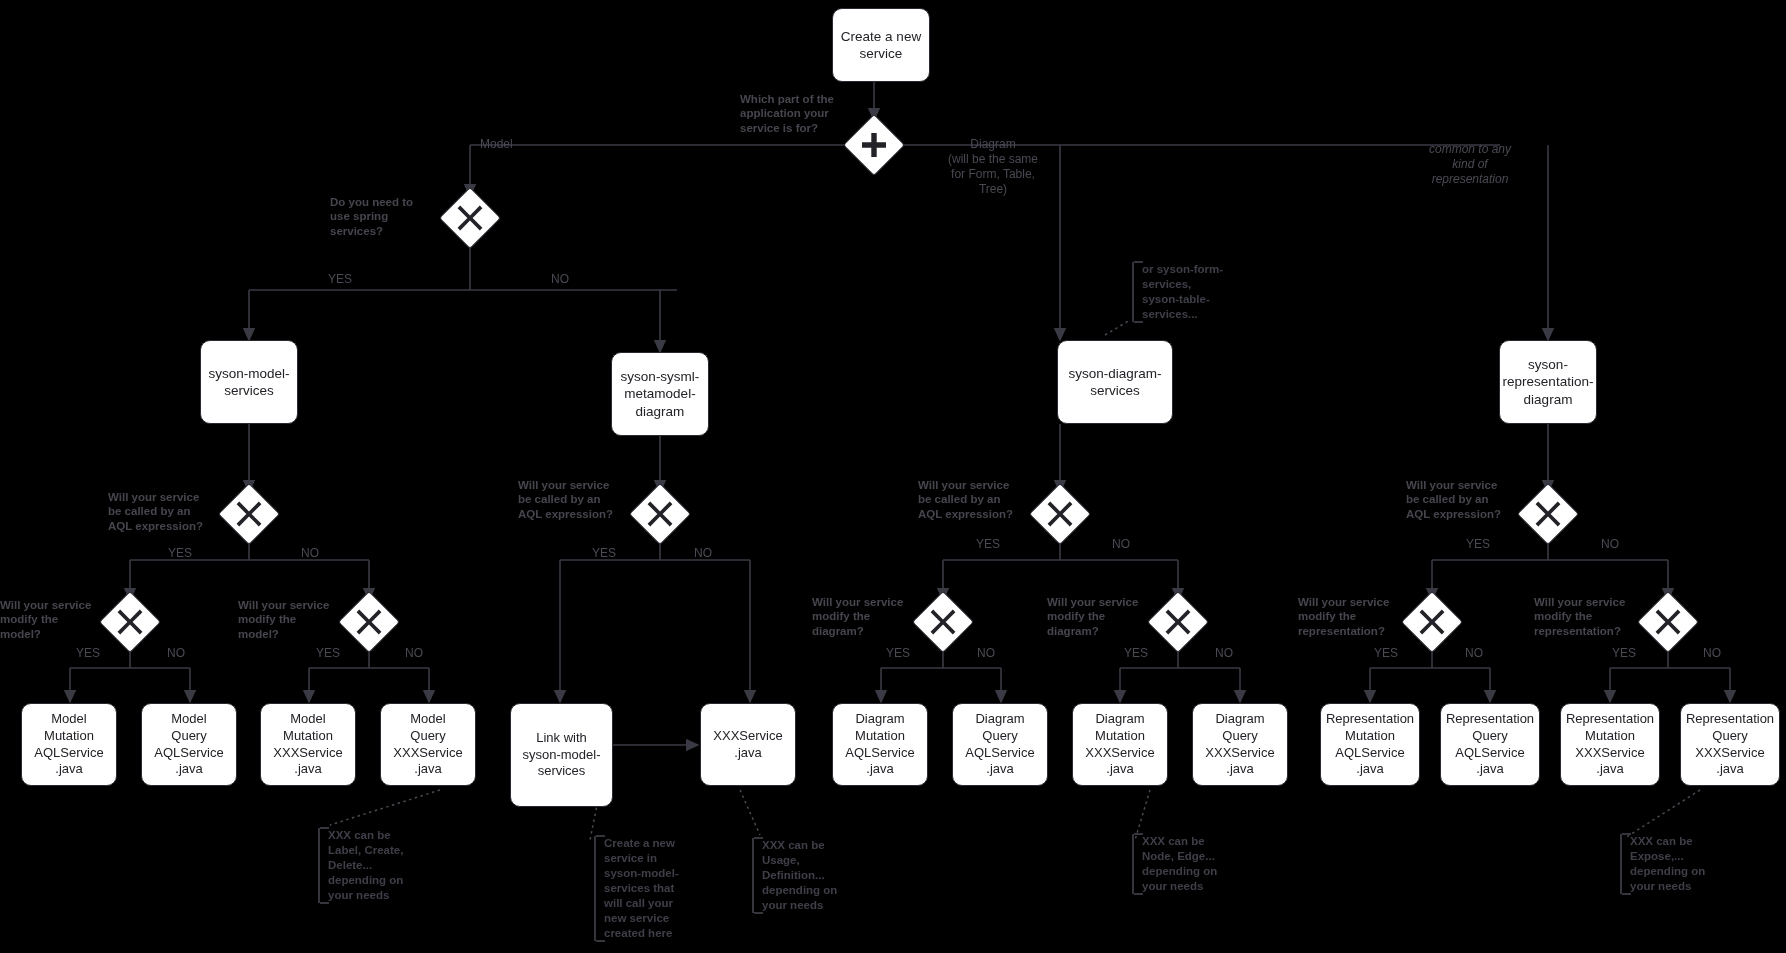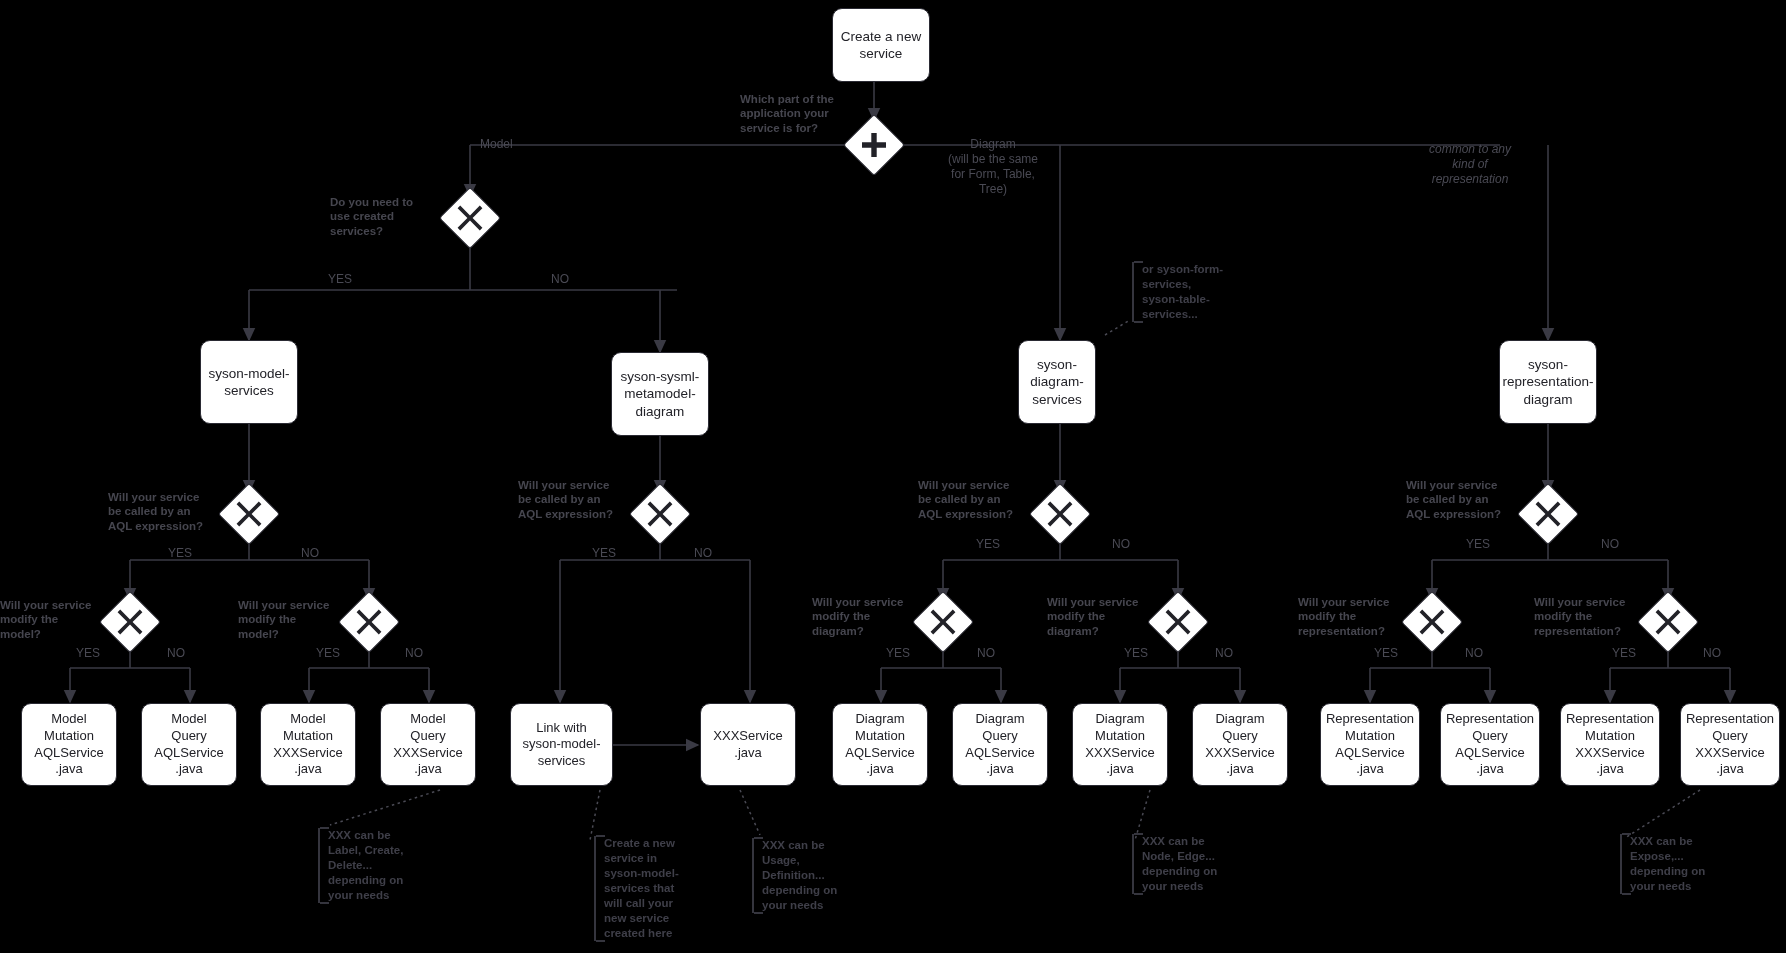--- a/index.html
+++ b/index.html
@@ -228,31 +228,31 @@
 
   <div class="gw-wrap" style="left:448px; top:196px;">
     <div class="gateway"></div>
     <div class="gw-glyph">
       <svg width="26" height="26" viewBox="0 0 26 26">
           <path d="M3.2,0.6 L13,10.4 L22.8,0.6 L25.4,3.2 L15.6,13 L25.4,22.8 L22.8,25.4 L13,15.6 L3.2,25.4 L0.6,22.8 L10.4,13 L0.6,3.2 z" fill="#222228"></path>
         </svg>
     </div>
   </div>
   <div class="lbl left" style="left:330px; top:195px; width:108px;">Do you need to
-use created
+use spring
 services?</div>
   <div class="lbl flow" style="left:320px; top:272px; width:40px;">YES</div>
   <div class="lbl flow" style="left:540px; top:272px; width:40px;">NO</div>
 
   <div class="task" style="left:200px; top:340px; width:98px; height:84px;">syson-model-
 services</div>
   <div class="task" style="left:611px; top:352px; width:98px; height:84px;">syson-sysml-
 metamodel-
 diagram</div>
-  <div class="task" style="left:1018px; top:340px; width:78px; height:84px;">syson-diagram-
+  <div class="task" style="left:1057px; top:340px; width:116px; height:84px;">syson-diagram-
 services</div>
   <div class="task" style="left:1499px; top:340px; width:98px; height:84px;">syson-
 representation-
 diagram</div>
 
   <div class="annot" style="left:1132px; top:262px; width:110px;">or syson-form-
 services,
 syson-table-
 services...</div>
 
@@ -404,21 +404,21 @@
 .java</div>
   <div class="task small" style="left:260px; top:703px; width:96px; height:83px;">Model
 Mutation
 XXXService
 .java</div>
   <div class="task small" style="left:380px; top:703px; width:96px; height:83px;">Model
 Query
 XXXService
 .java</div>
 
-  <div class="task small" style="left:510px; top:703px; width:103px; height:83px;">Link with
+  <div class="task small" style="left:510px; top:703px; width:103px; height:104px;">Link with
 syson-model-
 services</div>
   <div class="task small" style="left:700px; top:703px; width:96px; height:83px;">XXXService
 .java</div>
 
   <div class="task small" style="left:832px; top:703px; width:96px; height:83px;">Diagram
 Mutation
 AQLService
 .java</div>
   <div class="task small" style="left:952px; top:703px; width:96px; height:83px;">Diagram

